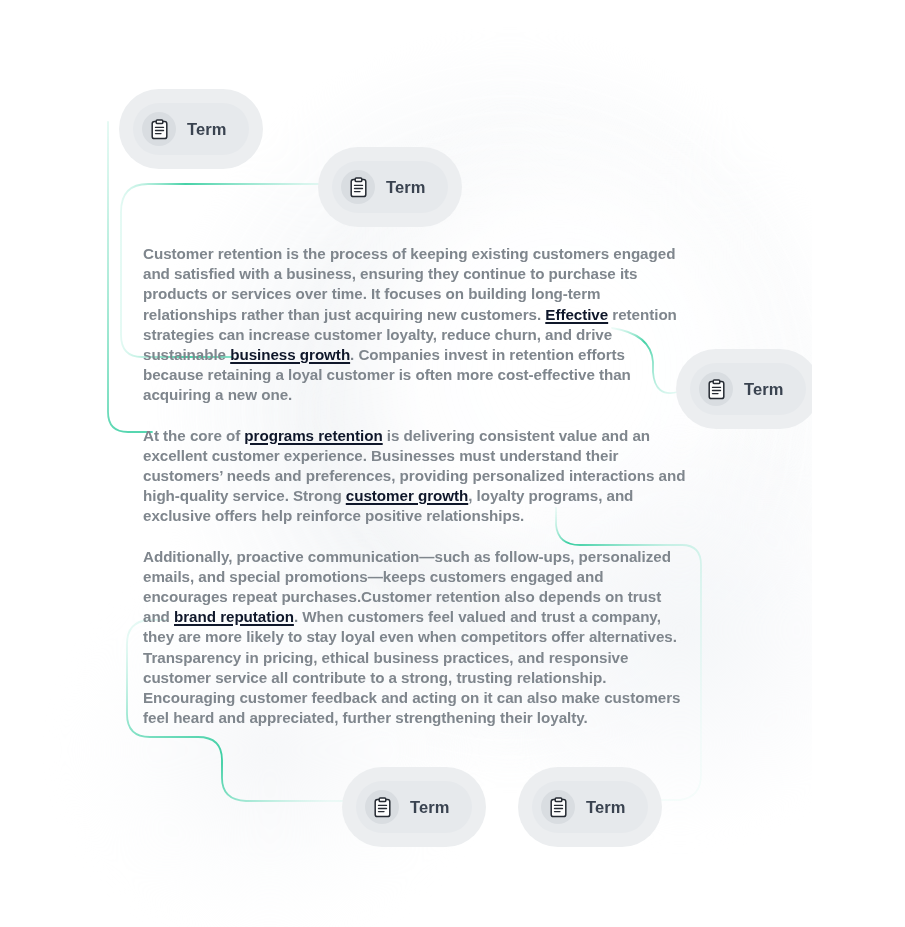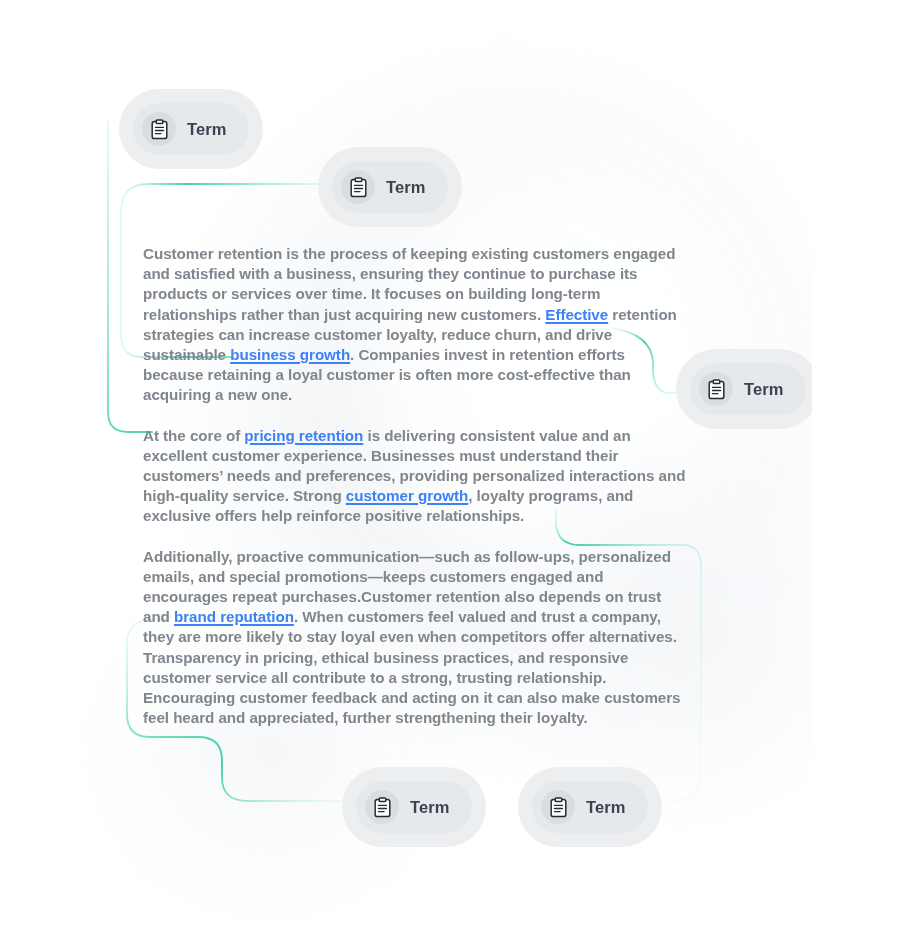--- a/index.html
+++ b/index.html
@@ -72,21 +72,21 @@
   #article p{
     margin:0 0 20px 0;
     font-size:15.2px;
     line-height:20.2px;
     font-weight:700;
     color:#7f868d;
     letter-spacing:-0.05px;
   }
   #article p:last-child{margin-bottom:14px;}
   .lnk{
-    color:#3b82f6;
+    color:#0f172a;
     font-weight:700;
     text-decoration:underline;
     text-underline-offset:2px;
     text-decoration-thickness:1.6px;
   }
 </style>
 </head>
 <body>
 
 <div id="stage">
@@ -209,17 +209,17 @@
           <line x1="5.5" y1="11.5" x2="13.5" y2="11.5" stroke="#262b33" stroke-width="1.4" stroke-linecap="round"></line>
           <line x1="5.5" y1="14.6" x2="11" y2="14.6" stroke="#262b33" stroke-width="1.4" stroke-linecap="round"></line>
         </svg>
       </span>
       <span class="pill-label">Term</span>
     </div>
   </div>
 
   <div id="article">
     <p>Customer retention is the process of keeping existing customers engaged and satisfied with a business, ensuring they continue to purchase its products or services over time. It focuses on building long-term relationships rather than just acquiring new customers. <span class="lnk">Effective</span> retention strategies can increase customer loyalty, reduce churn, and drive sustainable <span class="lnk">business growth</span>. Companies invest in retention efforts because retaining a loyal customer is often more cost-effective than acquiring a new one.</p>
-    <p>At the core of <span class="lnk">pricing retention</span> is delivering consistent value and an excellent customer experience. Businesses must understand their customers’ needs and preferences, providing personalized interactions and high-quality service. Strong <span class="lnk">customer growth</span>, loyalty programs, and exclusive offers help reinforce positive relationships.</p>
+    <p>At the core of <span class="lnk">programs retention</span> is delivering consistent value and an excellent customer experience. Businesses must understand their customers’ needs and preferences, providing personalized interactions and high-quality service. Strong <span class="lnk">customer growth</span>, loyalty programs, and exclusive offers help reinforce positive relationships.</p>
     <p>Additionally, proactive communication—such as follow-ups, personalized emails, and special promotions—keeps customers engaged and encourages repeat purchases.Customer retention also depends on trust and <span class="lnk">brand reputation</span>. When customers feel valued and trust a company, they are more likely to stay loyal even when competitors offer alternatives. Transparency in pricing, ethical business practices, and responsive customer service all contribute to a strong, trusting relationship. Encouraging customer feedback and acting on it can also make customers feel heard and appreciated, further strengthening their loyalty.</p>
   </div>
 
 </div>
 
 </body></html>

